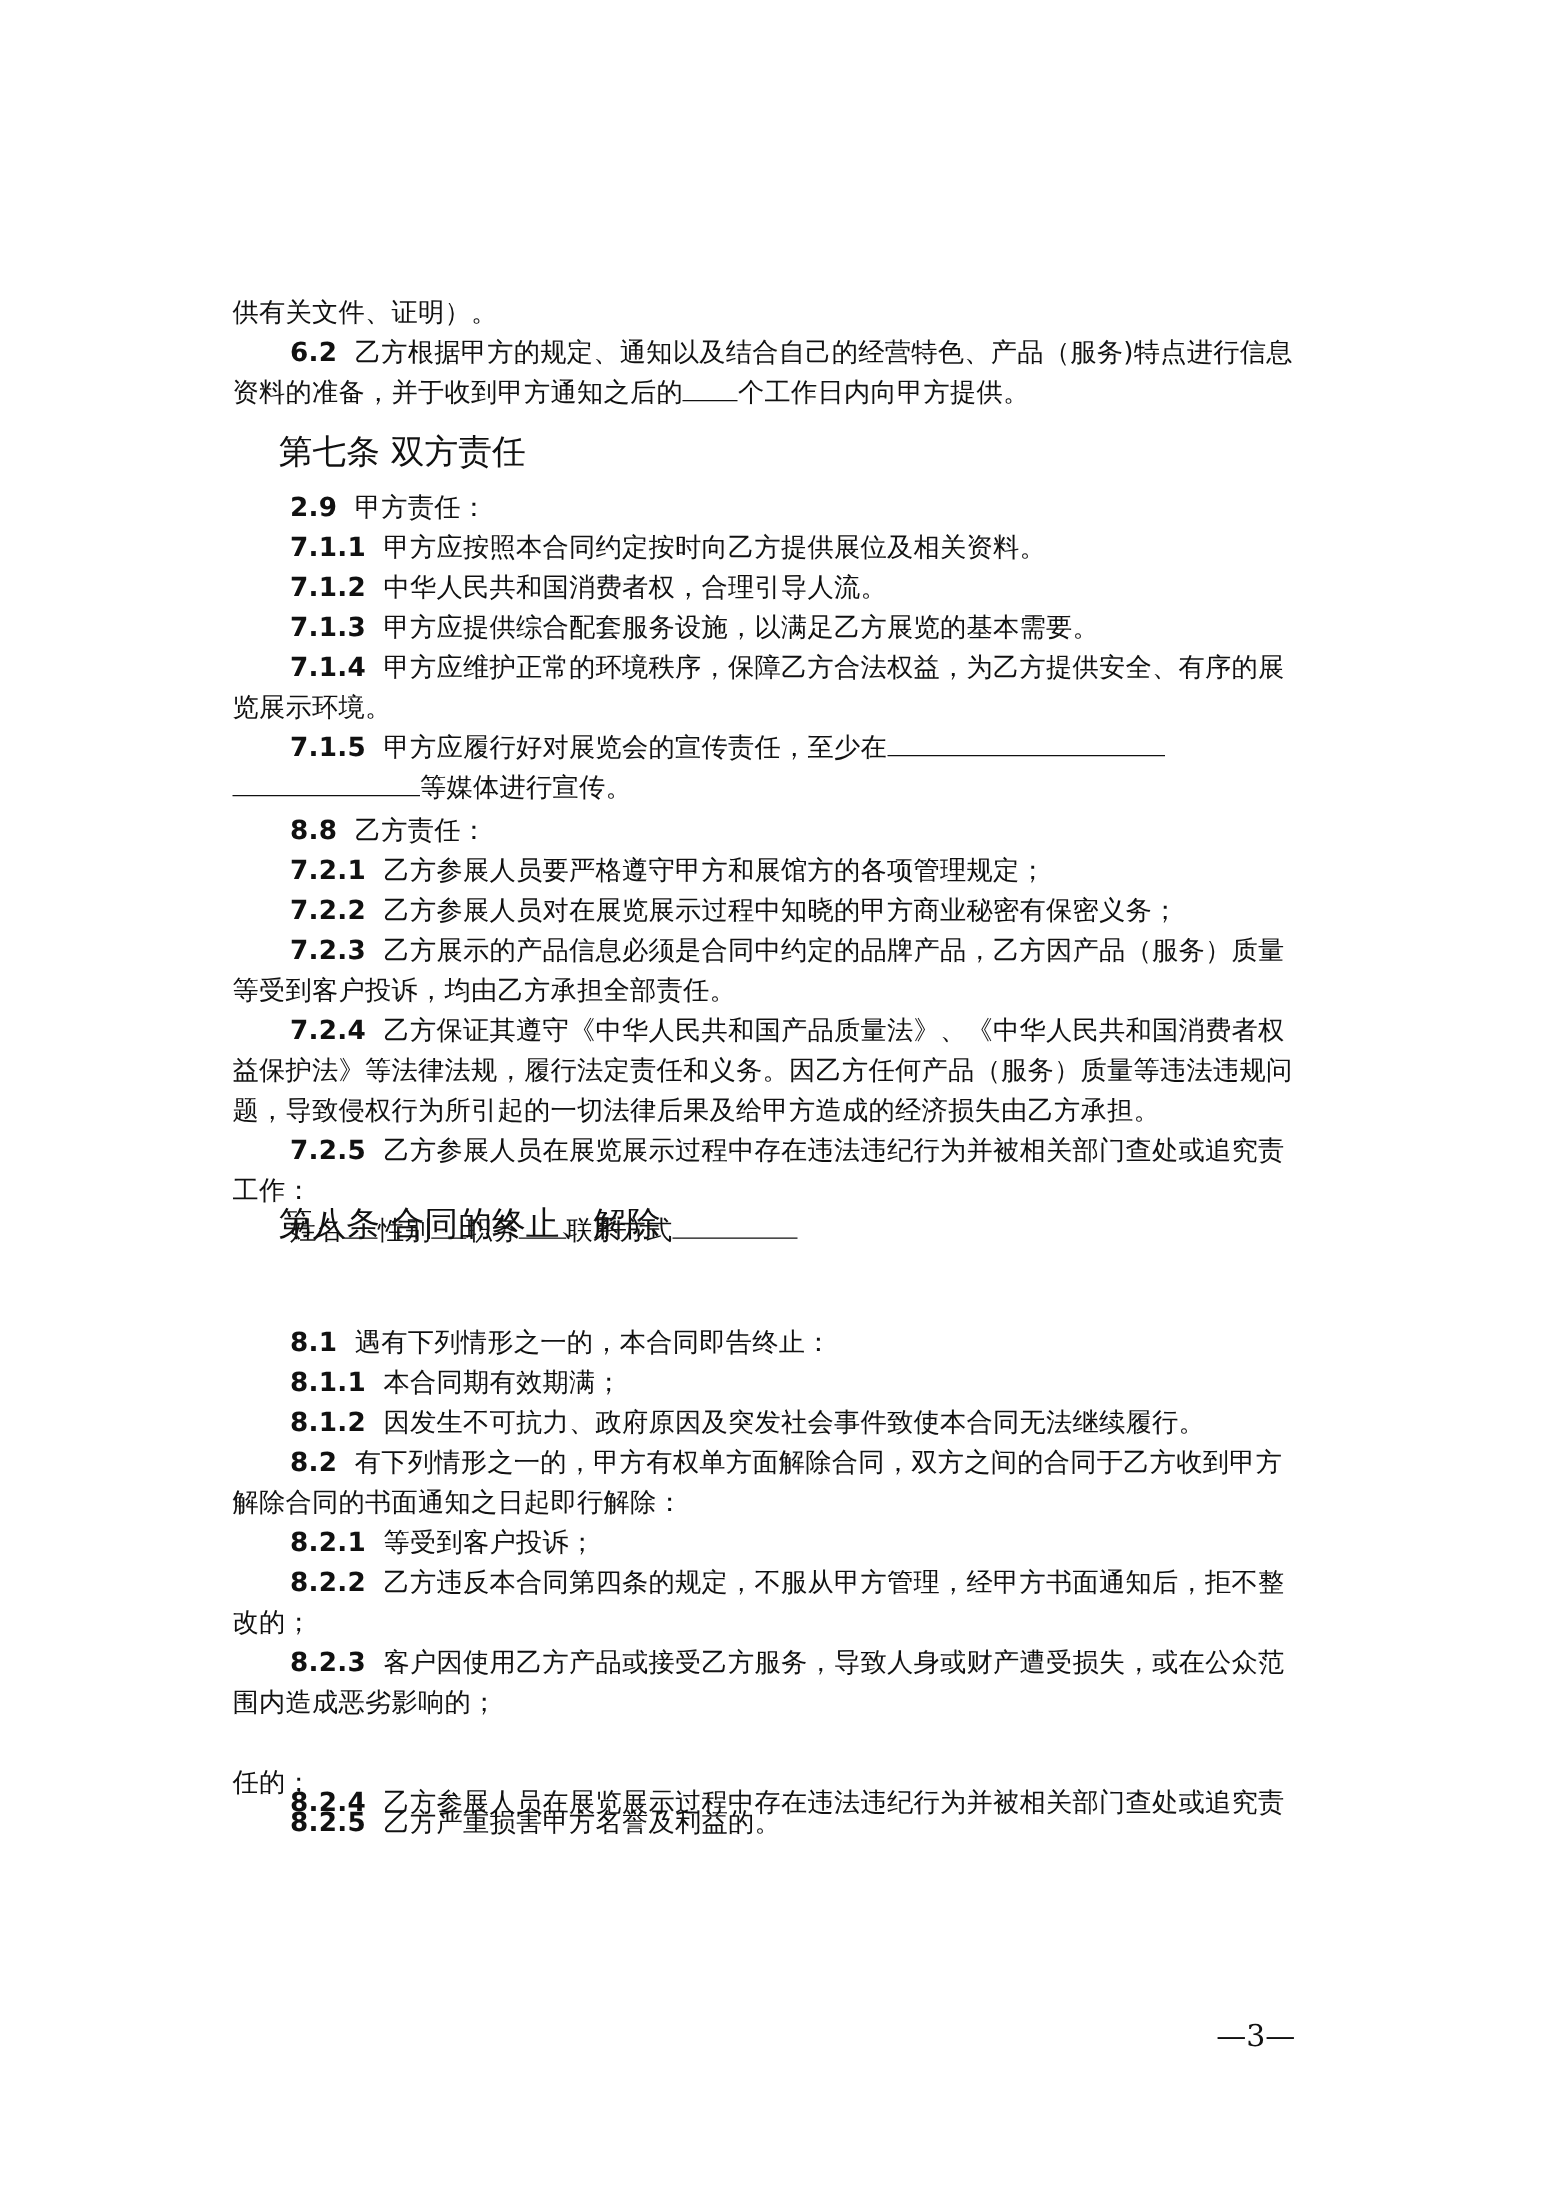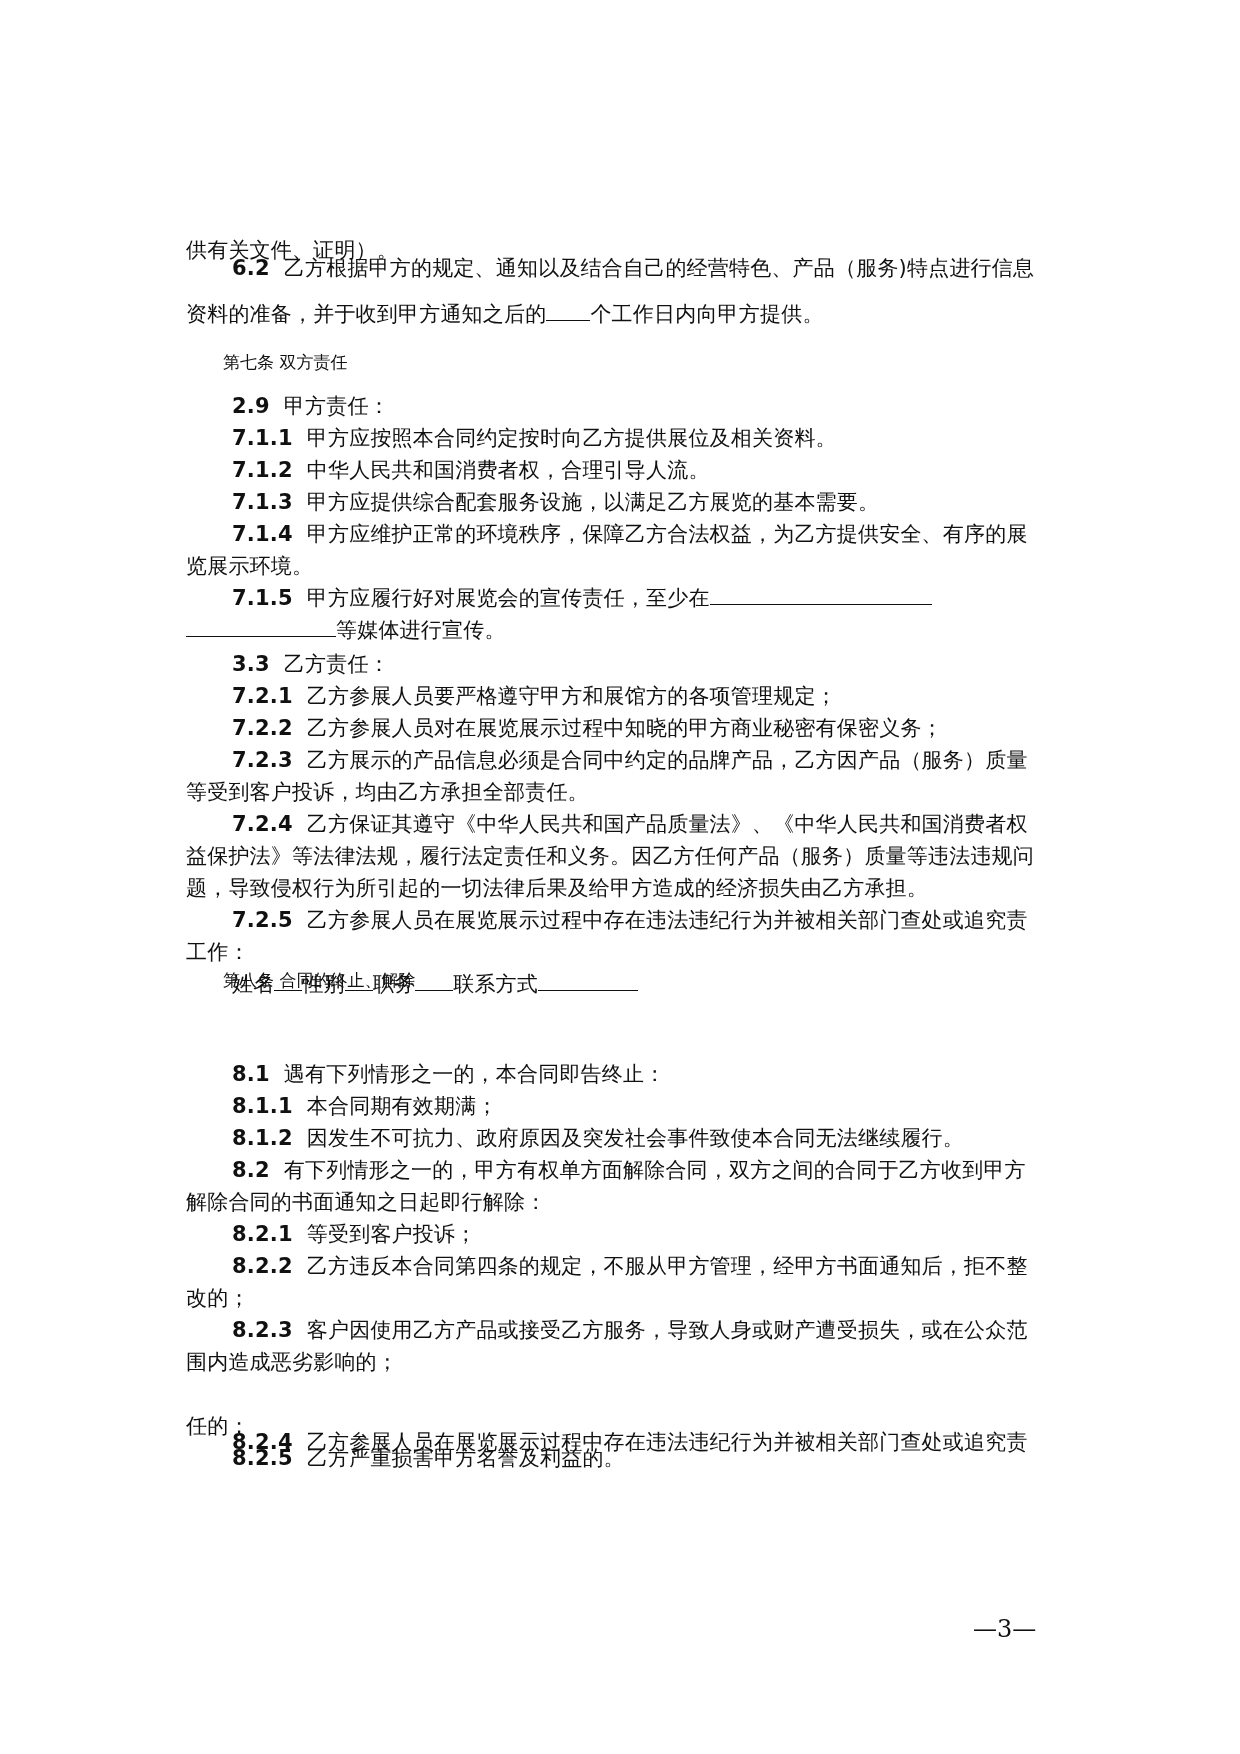--- a/index.html
+++ b/index.html
@@ -2,47 +2,47 @@
 <html><head>
 <meta charset="utf-8">
 <style>
   html, body { margin: 0; padding: 0; background: #ffffff; }
   body { width: 1240px; height: 1754px; position: relative; overflow: hidden;
          font-family: "DejaVu Sans", "Liberation Sans", sans-serif; color: #111; }
   .page { position: absolute; left: 166px; top: 0; width: 917px; }
   .line { position: absolute; left: 0; font-size: 21px; line-height: 32px; white-space: nowrap; letter-spacing: 0.2px; margin-left: 20px; }
   .ind { left: 46px; }
   .num { font-weight: bold; margin-right: 14px; }
-  .heading { position: absolute; left: 57px; font-size: 17px; line-height: 40px; white-space: nowrap; }
+  .heading { position: absolute; left: 57px; font-size: 27px; line-height: 40px; white-space: nowrap; }
   .blank { display: inline-block; border-bottom: 1.5px solid #111; height: 22px; vertical-align: baseline; }
   .pagenum { position: absolute; left: 973px; top: 1612px; font-family: "DejaVu Serif", "Liberation Serif", serif;
              font-size: 24px; line-height: 34px; white-space: nowrap; }
 </style>
 </head>
 <body>
 
 <div class="page">
 
   <div class="line" style="top:234px">供有关文件、证明）。</div>
 
-  <div class="line ind" style="top:252px"><span class="num">6.2</span><span>乙方根据甲方的规定、通知以及结合自己的经营特色、产品（服务)特点进行信息</span></div>
+  <div class="line ind" style="top:266px"><span class="num">6.2</span><span>乙方根据甲方的规定、通知以及结合自己的经营特色、产品（服务)特点进行信息</span></div>
   <div class="line" style="top:298px"><span>资料的准备，并于收到甲方通知之后的</span><span class="blank" style="width:44px"></span><span>个工作日内向甲方提供。</span></div>
 
   <div class="heading" style="top:342px">第七条  双方责任</div>
 
   <div class="line ind" style="top:390px"><span class="num">2.9</span><span>甲方责任：</span></div>
   <div class="line ind" style="top:422px"><span class="num">7.1.1</span><span>甲方应按照本合同约定按时向乙方提供展位及相关资料。</span></div>
   <div class="line ind" style="top:454px"><span class="num">7.1.2</span><span>中华人民共和国消费者权，合理引导人流。</span></div>
   <div class="line ind" style="top:486px"><span class="num">7.1.3</span><span>甲方应提供综合配套服务设施，以满足乙方展览的基本需要。</span></div>
   <div class="line ind" style="top:518px"><span class="num">7.1.4</span><span>甲方应维护正常的环境秩序，保障乙方合法权益，为乙方提供安全、有序的展</span></div>
   <div class="line" style="top:550px">览展示环境。</div>
   <div class="line ind" style="top:582px"><span class="num">7.1.5</span><span>甲方应履行好对展览会的宣传责任，至少在</span><span class="blank" style="width:222px"></span></div>
   <div class="line" style="top:614px"><span class="blank" style="width:150px"></span><span>等媒体进行宣传。</span></div>
 
-  <div class="line ind" style="top:648px"><span class="num">3.3</span><span>乙方责任：</span></div>
+  <div class="line ind" style="top:648px"><span class="num">8.8</span><span>乙方责任：</span></div>
   <div class="line ind" style="top:680px"><span class="num">7.2.1</span><span>乙方参展人员要严格遵守甲方和展馆方的各项管理规定；</span></div>
   <div class="line ind" style="top:712px"><span class="num">7.2.2</span><span>乙方参展人员对在展览展示过程中知晓的甲方商业秘密有保密义务；</span></div>
   <div class="line ind" style="top:744px"><span class="num">7.2.3</span><span>乙方展示的产品信息必须是合同中约定的品牌产品，乙方因产品（服务）质量</span></div>
   <div class="line" style="top:776px">等受到客户投诉，均由乙方承担全部责任。</div>
   <div class="line ind" style="top:808px"><span class="num">7.2.4</span><span>乙方保证其遵守《中华人民共和国产品质量法》、《中华人民共和国消费者权</span></div>
   <div class="line" style="top:840px">益保护法》等法律法规，履行法定责任和义务。因乙方任何产品（服务）质量等违法违规问</div>
   <div class="line" style="top:872px">题，导致侵权行为所引起的一切法律后果及给甲方造成的经济损失由乙方承担。</div>
   <div class="line ind" style="top:904px"><span class="num">7.2.5</span><span>乙方参展人员在展览展示过程中存在违法违纪行为并被相关部门查处或追究责</span></div>
   <div class="line" style="top:936px">工作：</div>
   <div class="line ind" style="top:968px"><span>姓名</span><span class="blank" style="width:28px"></span><span>性别</span><span class="blank" style="width:28px"></span><span>职务</span><span class="blank" style="width:38px"></span><span>联系方式</span><span class="blank" style="width:100px"></span></div>

